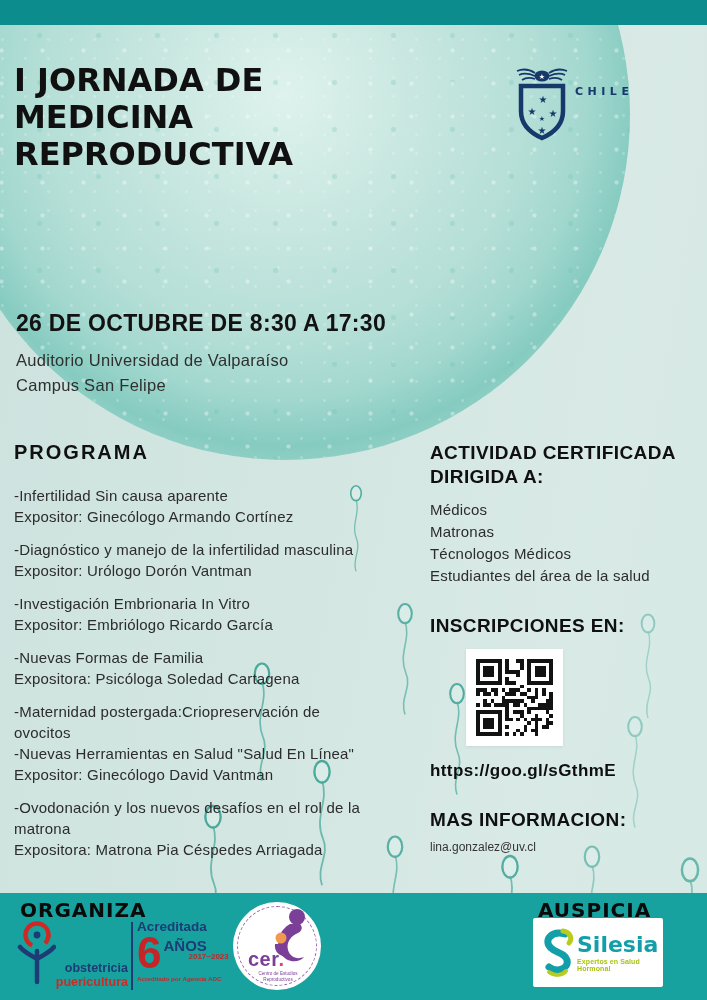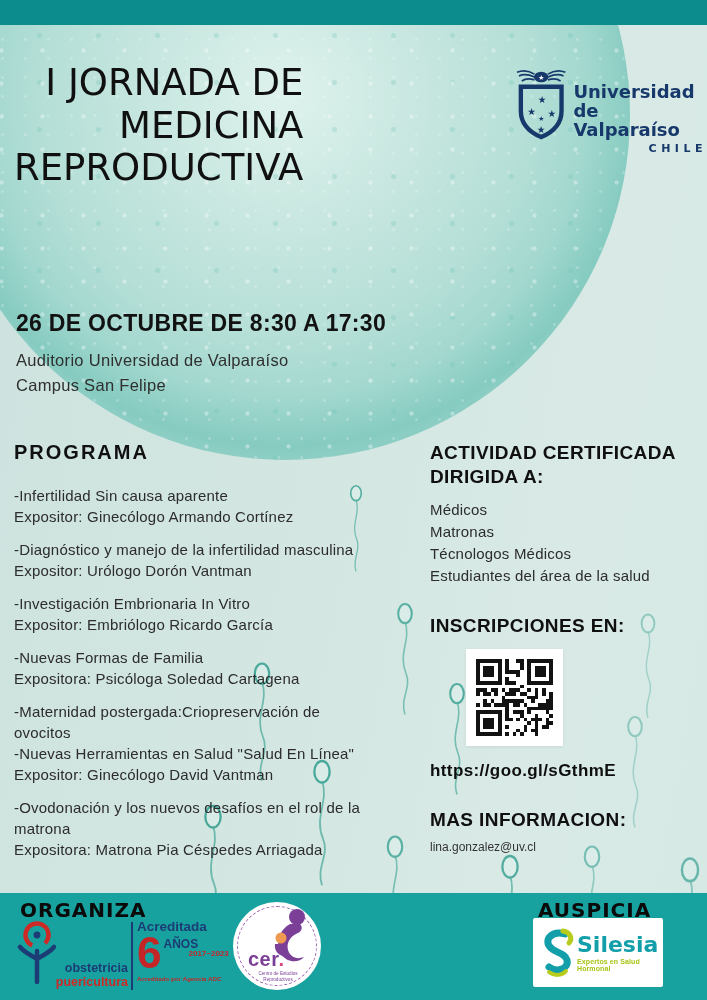--- a/index.html
+++ b/index.html
@@ -25,22 +25,22 @@
       radial-gradient(circle, rgba(255,255,255,.32) 0 1px, transparent 2px);
     background-size:41px 33px,59px 47px,23px 19px;
     background-position:0 0,11px 7px,5px 13px;}
 
   .sperm-layer{position:absolute;left:0;top:0;width:707px;height:1000px;z-index:2;pointer-events:none;}
   .sperm-layer ellipse{fill:rgba(226,245,240,.45);stroke:#3ba394;stroke-width:2.6px;}
   .sperm-layer .tail{fill:none;stroke:#62b5a8;stroke-width:2px;}
 
   
   .title{position:absolute;left:14px;top:62px;z-index:4;
-    font-family:"DejaVu Sans",sans-serif;font-weight:normal;
-    font-size:37px;line-height:1.15;color:#101010;text-align:right;}
+    font-family:"DejaVu Sans",sans-serif;font-weight:bold;
+    font-size:32px;line-height:1.15;color:#101010;}
 
   
   .uv-logo{position:absolute;left:516px;top:68px;z-index:4;display:flex;gap:7px;}
   .uv-text{margin-top:15px;}
   .uv-name{font-family:"DejaVu Sans",sans-serif;font-weight:bold;font-size:18px;line-height:1.05;color:#16386a;}
   .uv-country{font-family:"DejaVu Sans",sans-serif;font-weight:bold;font-size:11px;letter-spacing:4.5px;color:#16386a;text-align:right;margin-top:2px;}
 
   
   .date-block{position:absolute;left:16px;top:310px;z-index:4;}
   .date{font-weight:bold;font-size:23px;letter-spacing:.3px;color:#121212;}
@@ -73,21 +73,21 @@
   .obst-logo{position:absolute;left:14px;top:24px;width:200px;height:80px;}
   .obst-fig{position:absolute;left:2px;top:3px;}
   .obst-names{position:absolute;left:26px;bottom:8px;width:88px;text-align:right;font-weight:bold;font-size:12.5px;line-height:1.08;}
   .obst-blue{color:#1b3c74;} .obst-red{color:#cd2a26;}
   .obst-divider{position:absolute;left:117px;top:5px;width:2px;height:68px;background:#1b3c74;}
   .obst-accred{position:absolute;left:123px;top:2px;width:78px;}
   .acc-title{font-weight:bold;font-size:13.5px;color:#1b3c74;}
   .acc-mid{display:flex;margin-top:1px;}
   .acc-6{font-size:44px;font-weight:bold;color:#c42627;line-height:.82;}
   .acc-years{margin-left:2px;margin-top:3px;}
-  .acc-anos{font-weight:bold;font-size:12px;color:#1b3c74;line-height:1;}
+  .acc-anos{font-weight:bold;font-size:15px;color:#1b3c74;line-height:1;}
   .acc-range{font-weight:bold;font-size:8px;color:#c42627;line-height:1.1;padding-left:25px;}
   .acc-agency{font-weight:bold;font-size:6.2px;color:#c42627;margin-top:4px;white-space:nowrap;}
 
   .cer-logo{position:absolute;left:233px;top:9px;width:88px;height:88px;background:#fff;border-radius:50%;}
   .cer-logo::before{content:"";position:absolute;inset:4px;border:1.5px dashed #9a5fb0;border-radius:50%;}
   .cer-fig{position:absolute;right:9px;top:6px;}
   .cer-text{position:absolute;left:15px;top:46px;font-weight:bold;font-size:20px;color:#7b3f98;letter-spacing:.5px;}
   .cer-dot{color:#d6457e;}
   .cer-caption{position:absolute;left:17px;top:69px;width:56px;font-size:4.6px;line-height:1.25;color:#7b3f98;text-align:center;}
 
@@ -149,24 +149,20 @@
       <path d="M5,18 H47 V43 Q47,61 26,70 Q5,61 5,43 Z" fill="none" stroke="#16386a" stroke-width="4.5"></path>
       <g fill="#16386a" font-family="DejaVu Sans" font-size="10" text-anchor="middle">
         <text x="27" y="35">★</text>
         <text x="16" y="47">★</text>
         <text x="37" y="49">★</text>
         <text x="26" y="53" font-size="7">★</text>
         <text x="26" y="66">★</text>
       </g>
     </svg>
     <div class="uv-text">
-      <div class="uv-name">
-        <span>Universidad</span><br>
-        <span>de Valparaíso</span>
-      </div>
       <div class="uv-country">CHILE</div>
     </div>
   </div>
 
   <section class="date-block">
     <div class="date">26 DE OCTUBRE DE 8:30 A 17:30</div>
     <div class="venue">
       <div>Auditorio Universidad de Valparaíso</div>
       <div>Campus San Felipe</div>
     </div>

